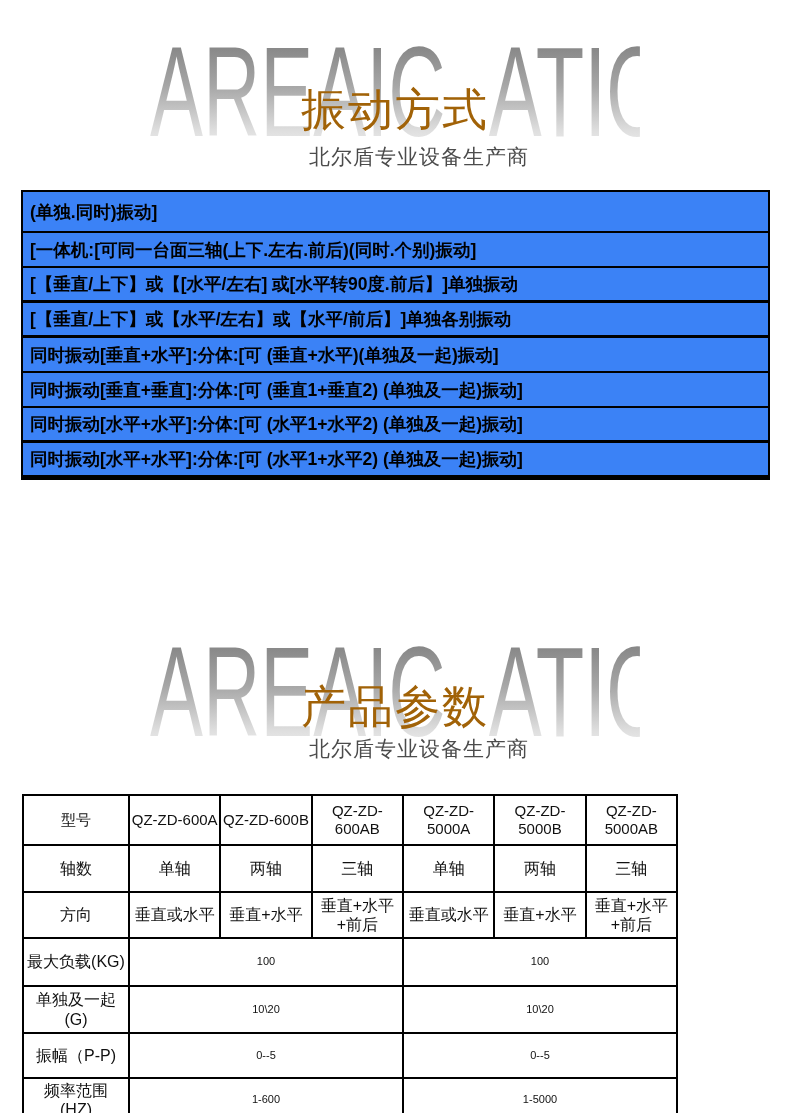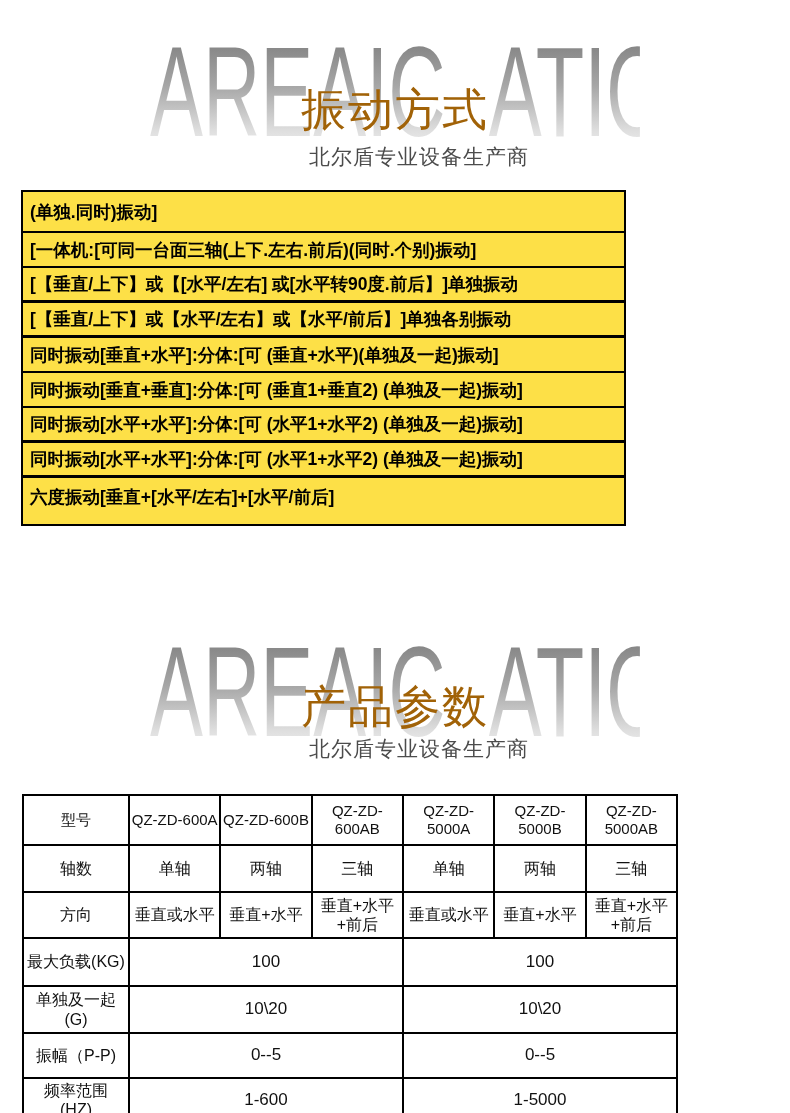--- a/index.html
+++ b/index.html
@@ -25,22 +25,22 @@
   }
   .sec-sub {
     position:absolute; left:0; width:790px; text-align:center;
     font-size:21px; line-height:1; color:#4c4c4c; letter-spacing:1px;padding-left:24px;
   }
   #wm1 { top:28px; }  #title1 { top:87px; }  #sub1 { top:146px; }
   #wm2 { top:628px; } #title2 { top:684px; } #sub2 { top:738px; }
 
   
   .vtable {
-    position:absolute; left:21px; top:190px; width:605px;
-    border:2px solid #000; box-sizing:border-box; background:#fde047;
+    position:absolute; left:21px; top:190px; width:749px;
+    border:2px solid #000; box-sizing:border-box; background:#3b82f6;
   }
   .vrow {
     box-sizing:border-box; height:35px; border-bottom:2px solid #000;
     display:flex; align-items:center; padding-left:7px;
     font-size:17.5px; font-weight:700; color:#000; white-space:nowrap;
   }
   .vrow.r1  { height:41px; }
   .vrow.r10 { height:46px; border-bottom:none; align-items:flex-start; padding-top:7px; }
   .vrow.thick { border-bottom-width:3px; }
 
@@ -56,39 +56,38 @@
   }
   .ptable col.c0 { width:106px; }
   .ptable tr:nth-child(1){ height:50px; }
   .ptable tr:nth-child(2){ height:47px; }
   .ptable tr:nth-child(3){ height:46px;margin-top:12px; }
   .ptable tr:nth-child(4){ height:48px; }
   .ptable tr:nth-child(5){ height:47px; }
   .ptable tr:nth-child(6){ height:45px; }
   .ptable tr:nth-child(7){ height:44px; }
   .ptable tr:nth-child(1) td { font-size:15px; }
-  .ptable td.num { font-size:17px;margin-left:44px; }
+  .ptable td.num { font-size:11px;margin-left:44px; }
 </style>
 </head>
 <body>
 
 <div id="wm1" class="watermark">AREAIC ATION</div>
 <div id="title1" class="sec-title">振动方式</div>
 <div id="sub1" class="sec-sub">北尔盾专业设备生产商</div>
 
 <div class="vtable">
   <div class="vrow r1">(单独.同时)振动]</div>
   <div class="vrow">[一体机:[可同一台面三轴(上下.左右.前后)(同时.个别)振动]</div>
   <div class="vrow thick">[【垂直/上下】或【[水平/左右] 或[水平转90度.前后】]单独振动</div>
   <div class="vrow thick">[【垂直/上下】或【水平/左右】或【水平/前后】]单独各别振动</div>
   <div class="vrow">同时振动[垂直+水平]:分体:[可 (垂直+水平)(单独及一起)振动]</div>
   <div class="vrow">同时振动[垂直+垂直]:分体:[可 (垂直1+垂直2) (单独及一起)振动]</div>
   <div class="vrow thick">同时振动[水平+水平]:分体:[可 (水平1+水平2) (单独及一起)振动]</div>
   <div class="vrow thick">同时振动[水平+水平]:分体:[可 (水平1+水平2) (单独及一起)振动]</div>
-  <div class="vrow r10">六度振动[垂直+[水平/左右]+[水平/前后]</div>
 </div>
 
 <div id="wm2" class="watermark">AREAIC ATION</div>
 <div id="title2" class="sec-title">产品参数</div>
 <div id="sub2" class="sec-sub">北尔盾专业设备生产商</div>
 
 <table class="ptable">
   <colgroup>
       <col class="c0">
       <col>

